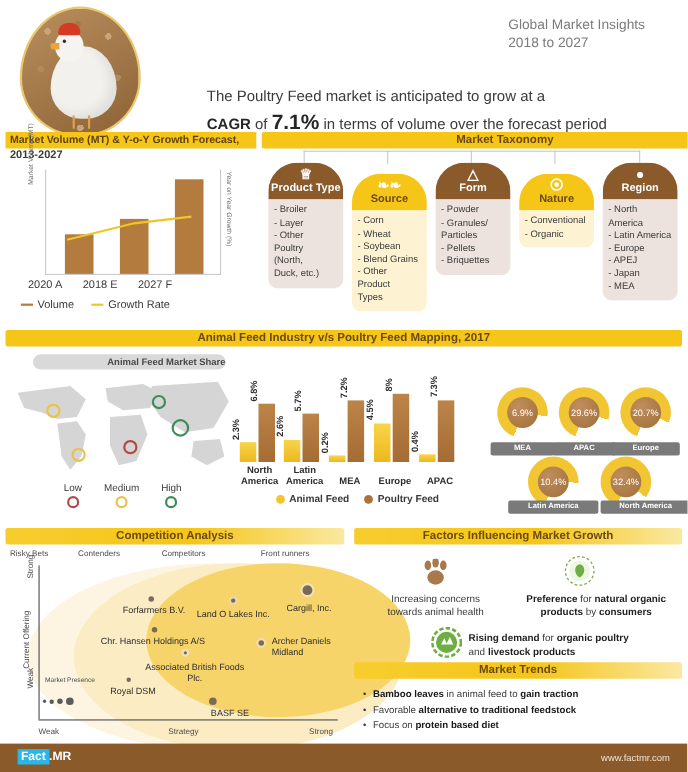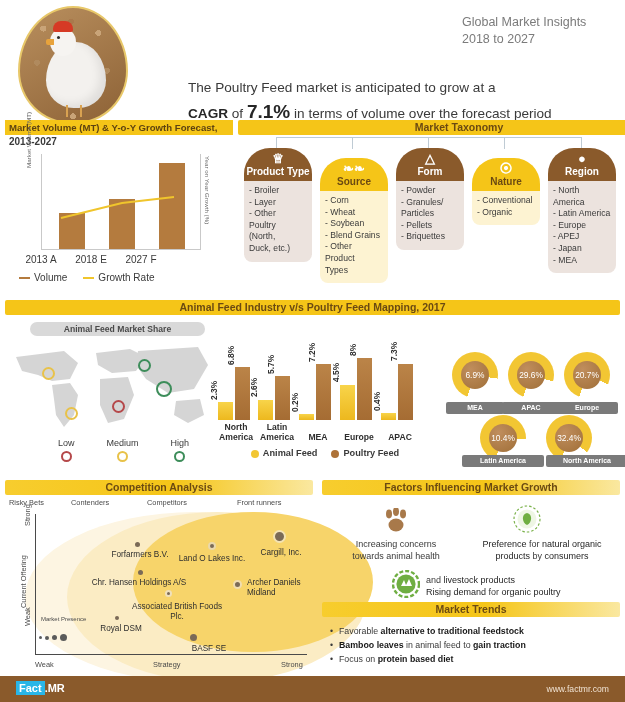--- a/index.html
+++ b/index.html
@@ -118,28 +118,28 @@
   .tax-brown { background:#ece3de; }
   .tax-brown .cap { background:#8a5a2b; }
   .tax-gold { background:#fdf3d2; }
   .tax-gold .cap { background:#f5c518; color:#6b4a12; }
   .tax-ico { position:absolute; top:4px; left:0; width:100%; text-align:center;
              font-size:13px; color:#ffffff; line-height:13px; }
 
   
   .map-hd { position:absolute; left:5px; top:300px; width:615px; height:15px; }
   .pill { position:absolute; height:14px; background:#d9d9d9; border-radius:7px;
-          font-size:8.6px; font-weight:bold; color:#4a4a4a; text-align:center;
+          font-size:8.6px; font-weight:bold; color:#4a4a4a; text-align:right;
           line-height:14px; }
 
   .worldmap { position:absolute; left:8px; top:345px; width:205px; height:92px; }
   .mapring { position:absolute; width:13px; height:13px; border-radius:50%;
              border:2.2px solid #888; background:transparent; }
   .legend-map { position:absolute; left:58px; top:438px; width:150px;
-                display:flex; gap:32px; font-size:9px; color:#3a3a3a; }
+                display:flex; gap:20px; font-size:9px; color:#3a3a3a; }
   .legend-map span { display:block; text-align:center; }
   .lgring { width:11px; height:11px; border-radius:50%; border:2px solid #888;
             margin:3px auto 0; }
 
   
   .cagr { position:absolute; left:216px; top:350px; width:210px; height:100px; }
   .grp { position:absolute; bottom:30px; width:36px; height:62px; }
   .cbar { position:absolute; bottom:0; width:15px; }
   .cbar.a { left:0; background:linear-gradient(180deg,#f8d44a,#edb81e); }
   .cbar.p { left:17px; background:linear-gradient(180deg,#bb8448,#a56c33); }
@@ -172,21 +172,21 @@
   .cdot { position:absolute; border-radius:50%; background:#7a6a57; }
   .cname2 { position:absolute; font-size:8.2px; color:#2e2e2e; line-height:9.6px;
             text-align:center; }
   .axlabel { position:absolute; font-size:7.4px; color:#4a4a4a; }
   .vaxis { position:absolute; left:30px; top:16px; width:1px; height:140px; background:#4a4a4a;}
   .haxis { position:absolute; left:30px; top:156px; width:272px; height:1px; background:#4a4a4a;}
 
   
   .fac-hd { position:absolute; left:322px; top:480px; width:298px; height:15px; }
   .fac-txt { position:absolute; font-size:9px; line-height:12px; color:#3a3a3a; }
-  .fac-txt b { font-weight:normal; color:#1f1f1f; }
+  .fac-txt b { font-weight:bold; color:#1f1f1f; }
 
   
   .tr-hd { position:absolute; left:322px; top:602px; width:298px; height:15px; }
   .tr-list { position:absolute; left:330px; top:624px; width:290px;
              font-size:8.8px; line-height:14px; color:#3a3a3a; }
   .tr-list li { list-style:none; padding-left:9px; position:relative; }
   .tr-list li:before { content:"\2022"; position:absolute; left:0; color:#3a3a3a; }
   .tr-list b { font-weight:bold; color:#1a1a1a; }
 
   
@@ -239,21 +239,21 @@
       <div class="axis-y2"></div>
       <div class="axis-x"></div>
       <div class="bar" style="left:18px; height:38%"></div>
       <div class="bar" style="left:68px; height:52%"></div>
       <div class="bar" style="left:118px; height:90%"></div>
       <svg width="160" height="96" style="position:absolute;left:0;top:0">
         <polyline points="20,64 81,49 133,43" fill="none" stroke="#f0c52c" stroke-width="2"></polyline>
       </svg>
     </div>
 
-    <div class="xtick" style="left:12px">2013 A</div>
+    <div class="xtick" style="left:12px">2020 A</div>
     <div class="xtick" style="left:62px">2018 E</div>
     <div class="xtick" style="left:112px">2027 F</div>
 
     <div class="vol-legend">
       <span><i class="lg-dash" style="background:#b47b3e"></i><span>Volume</span></span>
       <span><i class="lg-dash" style="background:#f0c52c"></i><span>Growth Rate</span></span>
     </div>
   </div>
 
   <div class="tax-panel">
@@ -519,28 +519,28 @@
     <div><b>Preference</b><span> for </span><b>natural organic</b></div>
     <div><b>products</b><span> by </span><b>consumers</b></div>
   </div>
 
   <svg width="28" height="28" style="position:absolute;left:392px;top:570px">
     <circle cx="14" cy="14" r="13" fill="none" stroke="#6fae42" stroke-width="2.4" stroke-dasharray="4 2"></circle>
     <circle cx="14" cy="14" r="9.6" fill="#6fae42"></circle>
     <path d="M9 16 L12 10 L14 15 L17 9 L20 16 Z" fill="#ffffff"></path>
   </svg>
   <div class="fac-txt" style="left:426px; top:574px; width:194px;">
+    <div><b>Rising demand</b><span> for </span><b>organic poultry</b></div>
     <div><span>and </span><b>livestock products</b></div>
-    <div><b>Rising demand</b><span> for </span><b>organic poultry</b></div>
   </div>
 
   <div class="tr-hd sect-title grad">Market Trends</div>
   <ul class="tr-list">
+    <li><b>Bamboo leaves</b><span> in animal feed to </span><b>gain traction</b></li>
     <li><span>Favorable </span><b>alternative to traditional feedstock</b></li>
-    <li><b>Bamboo leaves</b><span> in animal feed to </span><b>gain traction</b></li>
     <li><span>Focus on </span><b>protein based diet</b></li>
   </ul>
 
   <div class="footer"></div>
   <div class="logo">
     <span class="f">Fact</span><span class="m">.MR</span>
   </div>
   <div class="site">www.factmr.com</div>
 
 </div>

